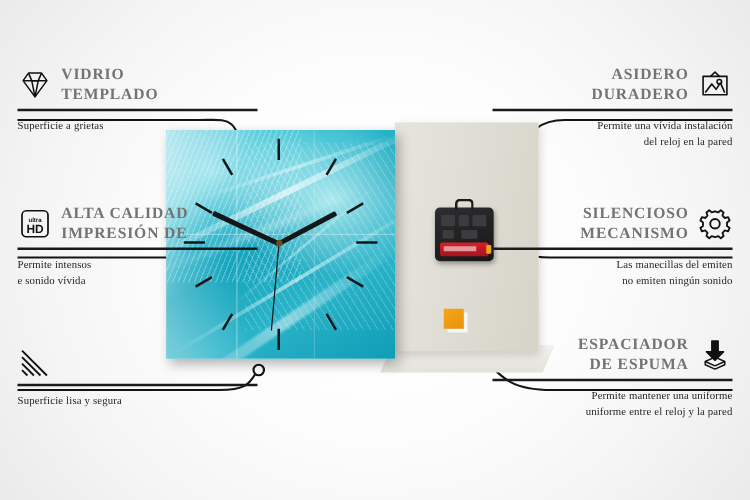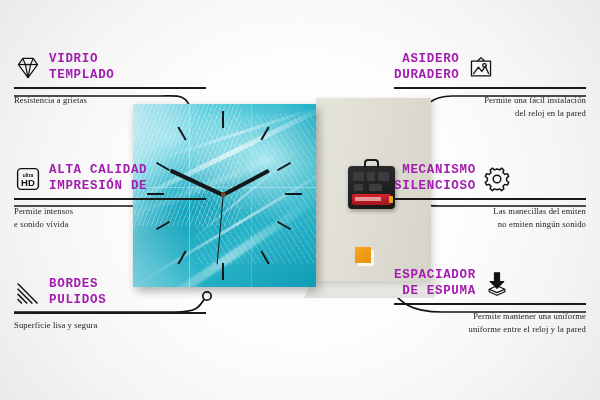--- a/index.html
+++ b/index.html
@@ -87,25 +87,25 @@
   .foam {
     position:absolute; left:222px; top:143px; width:16px; height:16px;
     background:linear-gradient(150deg,#f7a51d,#e8920c);
     box-shadow:3px 3px 0 rgba(255,255,255,.75);
   }
 
   
   .feat { position:absolute; width:192px; }
   .feat .row { display:flex; align-items:center; gap:7px; }
   .feat.left .row { justify-content:flex-start; }
-  .feat.right .row { justify-content:flex-start; }
+  .feat.right .row { justify-content:flex-end; }
   .feat .title {
-    font-family:Liberation Mono, monospace;
+    font-family:Liberation Serif, serif;
     font-weight:700; font-size:12.5px; letter-spacing:.055em;
-    color:#a21caf; line-height:1.25; text-transform:uppercase;
+    color:#737373; line-height:1.25; text-transform:uppercase;
   }
   .feat.left .title { text-align:left; }
   .feat.right .title { text-align:right; }
   .feat .rule { height:1.5px; background:#1a1a1a; margin:4px 0 5px; }
   .feat .sub {
     font-family:"Liberation Serif", serif;
     font-size:8.6px; color:#232323; line-height:1.5; letter-spacing:.015em;
   }
   .feat.right .sub { text-align:right; }
   .ico { width:28px; height:26px; flex:0 0 28px; display:block; }
@@ -203,21 +203,21 @@
           <path d="M13 11 H19"></path>
         </g>
       </svg>
       <div class="title">
         <div>VIDRIO</div>
         <div>TEMPLADO</div>
       </div>
     </div>
     <div class="rule"></div>
     <div class="sub">
-      <div>Resistencia a grietas</div>
+      <div>Superficie a grietas</div>
     </div>
   </div>
 
   <div class="feat left f-impresion">
     <div class="row">
       <svg class="ico" viewBox="0 0 32 30">
         <rect x="4" y="3" width="24" height="24" rx="4" fill="none" stroke="#111" stroke-width="1.6"></rect>
         <text x="16" y="13" font-family="Liberation Sans, sans-serif" font-size="5.6" font-weight="700" text-anchor="middle" fill="#111">ultra</text>
         <text x="16" y="23.5" font-family="Liberation Sans, sans-serif" font-size="11" font-weight="700" text-anchor="middle" fill="#111">HD</text>
       </svg>
@@ -236,24 +236,20 @@
   <div class="feat left f-bordes">
     <div class="row">
       <svg class="ico" viewBox="0 0 32 30">
         <g stroke="#111" stroke-width="1.7" stroke-linecap="butt">
           <line x1="4" y1="4" x2="27" y2="27"></line>
           <line x1="4" y1="10" x2="21" y2="27"></line>
           <line x1="4" y1="16" x2="15" y2="27"></line>
           <line x1="4" y1="22" x2="9" y2="27"></line>
         </g>
       </svg>
-      <div class="title">
-        <div>BORDES</div>
-        <div>PULIDOS</div>
-      </div>
     </div>
     <div class="rule"></div>
     <div class="sub">
       <div>Superficie lisa y segura</div>
     </div>
   </div>
 
   <div class="feat right f-asidero">
     <div class="row">
       <div class="title">
@@ -264,30 +260,30 @@
         <g fill="none" stroke="#111" stroke-width="1.5" stroke-linejoin="round">
           <path d="M12 7 L16 3 L20 7"></path>
           <rect x="5" y="7" width="22" height="17"></rect>
           <path d="M7 22 L13 14 L17 19 L21 13 L25 22"></path>
           <circle cx="20" cy="12" r="2.1"></circle>
         </g>
       </svg>
     </div>
     <div class="rule"></div>
     <div class="sub">
-      <div>Permite una fácil instalación</div>
+      <div>Permite una vívida instalación</div>
       <div>del reloj en la pared</div>
     </div>
   </div>
 
   <div class="feat right f-mecanismo">
     <div class="row">
       <div class="title">
+        <div>SILENCIOSO</div>
         <div>MECANISMO</div>
-        <div>SILENCIOSO</div>
       </div>
       <svg class="ico" viewBox="0 0 32 30">
         <g fill="none" stroke="#111" stroke-width="1.7" stroke-linejoin="round">
           <path d="M16 3.5 l3.1 1.0 2.2-2.0 2.6 2.1 -1.0 2.9 2.2 2.2 3.0-0.8 1.4 3.1 -2.4 1.9 0 3.1
                    2.4 1.9 -1.4 3.1 -3.0-0.8 -2.2 2.2 1.0 2.9 -2.6 2.1 -2.2-2.0 -3.1 1.0 -3.1-1.0
                    -2.2 2.0 -2.6-2.1 1.0-2.9 -2.2-2.2 -3.0 0.8 -1.4-3.1 2.4-1.9 0-3.1 -2.4-1.9
                    1.4-3.1 3.0 0.8 2.2-2.2 -1.0-2.9 2.6-2.1 2.2 2.0 Z"></path>
           <circle cx="16" cy="15" r="4.4"></circle>
         </g>
       </svg>

